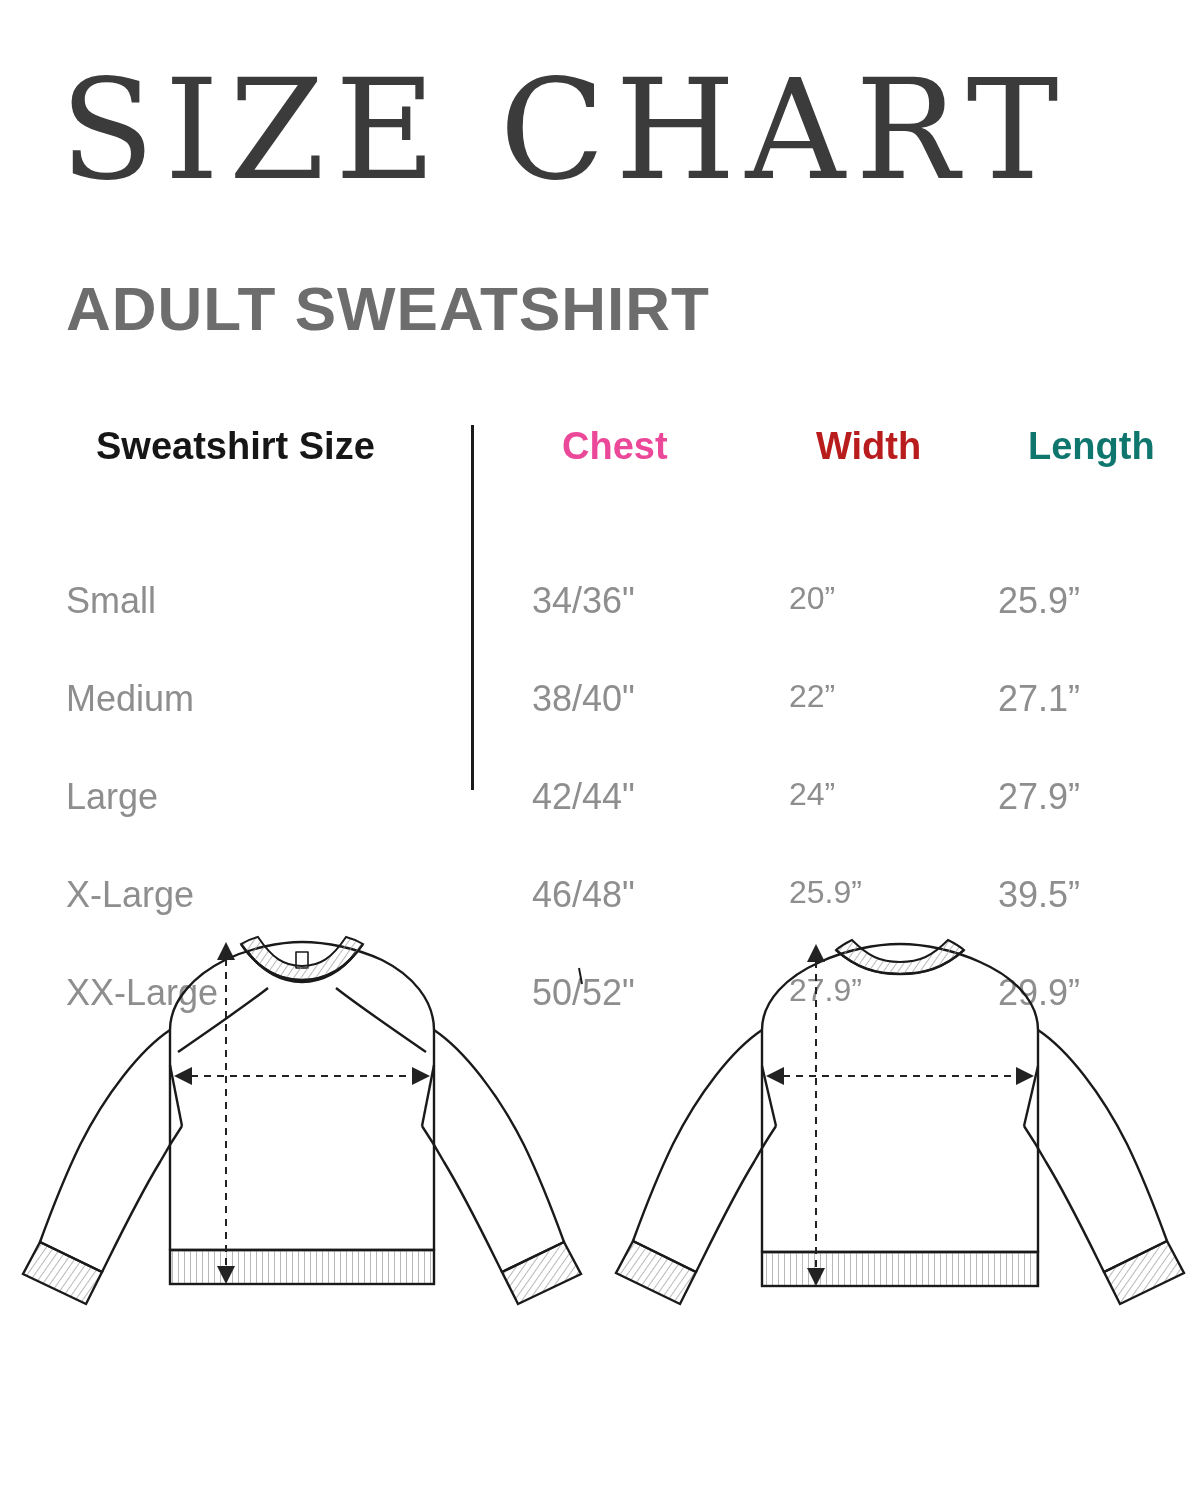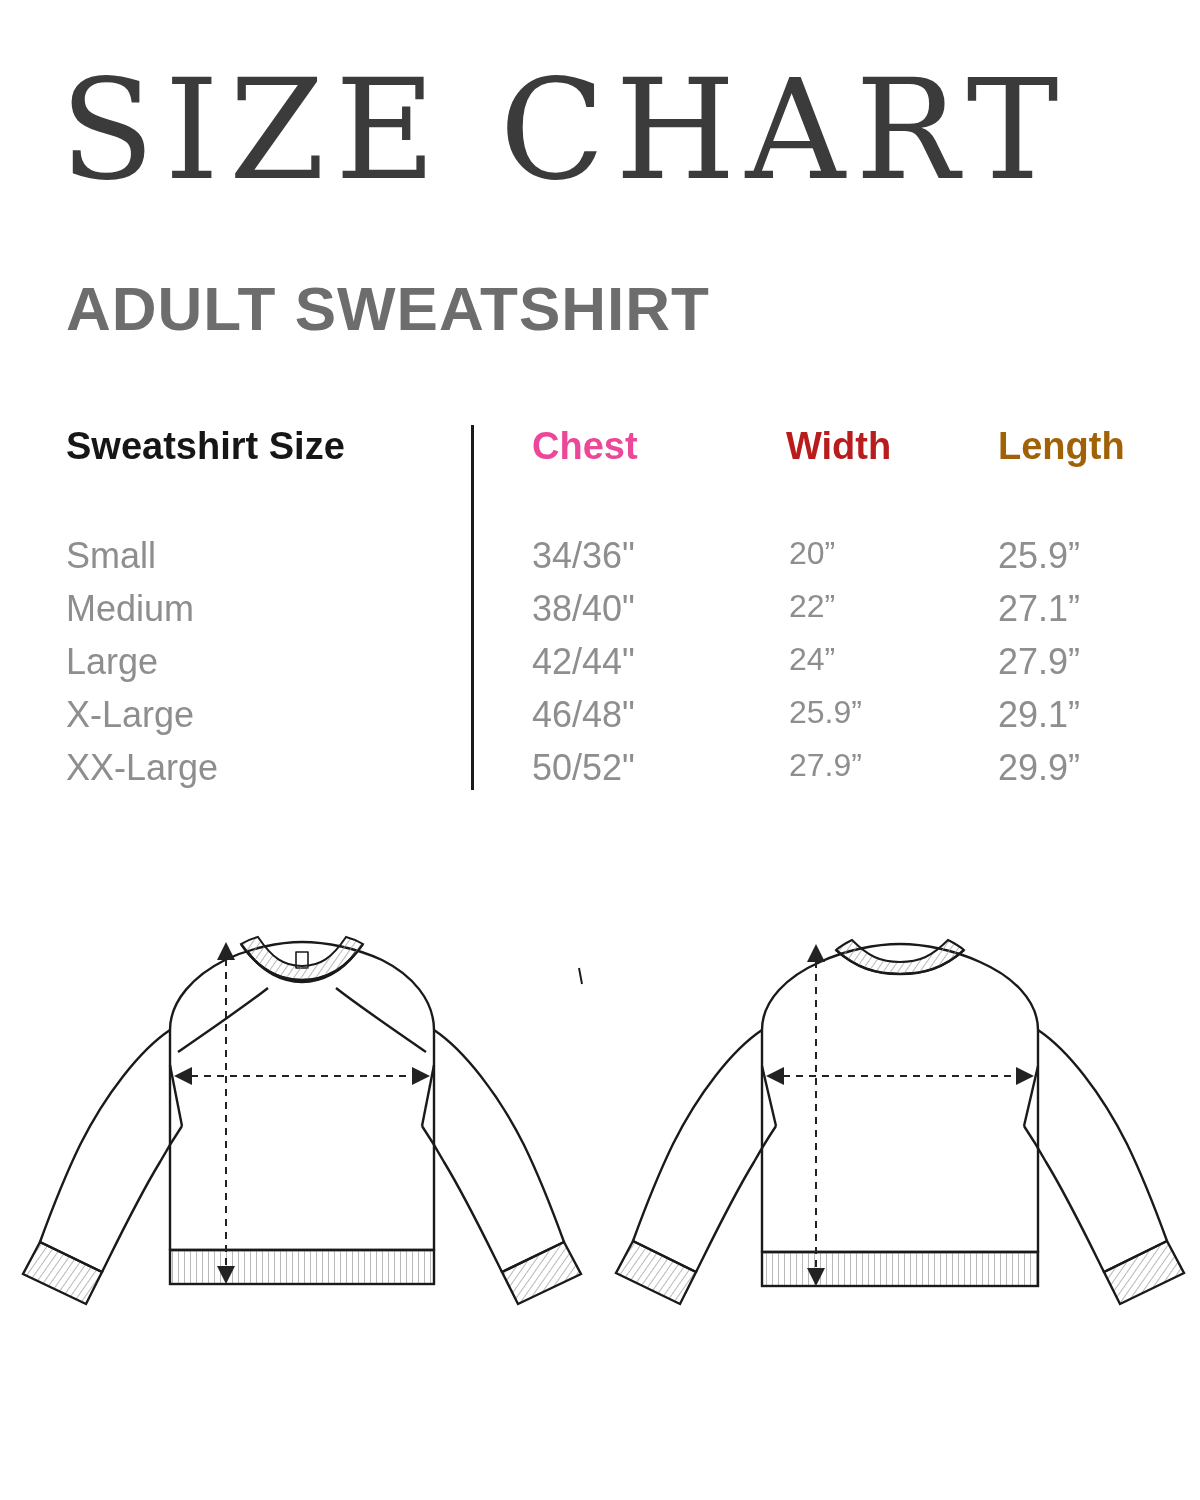--- a/index.html
+++ b/index.html
@@ -51,20 +51,21 @@
   
   .table {
     position: absolute;
     top: 425px;
     left: 66px;
     width: 1090px;
   }
   .t-head {
     position: relative;
     height: 58px;
+    margin-left: 30px;
   }
   .t-head .h-size {
     position: absolute;
     left: 0;
     top: 0;
     font-size: 38px;
     font-weight: bold;
     color: #161616;
     white-space: nowrap;
   }
@@ -85,21 +86,21 @@
     font-weight: bold;
     color: #b91c1c;
     white-space: nowrap;
   }
   .t-head .h-length {
     position: absolute;
     left: 932px;
     top: 0;
     font-size: 38px;
     font-weight: bold;
-    color: #a16207;
+    color: #0f766e;
     white-space: nowrap;
   }
 
   .divider {
     position: absolute;
     left: 405px;
     top: 0px;
     width: 3px;
     height: 365px;
     background: #1a1a1a;
@@ -107,20 +108,21 @@
 
   .rows {
     position: absolute;
     top: 110px;
     left: 0;
     width: 1090px;
   }
   .row {
     position: relative;
     height: 53px;
+    margin-top: 45px;
   }
   .row .c-size {
     position: absolute;
     left: 0;
     top: 0;
     font-size: 36px;
     color: #8e8e8e;
     white-space: nowrap;
   }
   .row .c-chest {
@@ -198,21 +200,21 @@
       <div class="row">
         <div class="c-size">Large</div>
         <div class="c-chest">42/44"</div>
         <div class="c-width">24”</div>
         <div class="c-length">27.9”</div>
       </div>
       <div class="row">
         <div class="c-size">X-Large</div>
         <div class="c-chest">46/48"</div>
         <div class="c-width">25.9”</div>
-        <div class="c-length">29.1”</div>
+        <div class="c-length">39.5”</div>
       </div>
       <div class="row">
         <div class="c-size">XX-Large</div>
         <div class="c-chest">50/52"</div>
         <div class="c-width">27.9”</div>
         <div class="c-length">29.9”</div>
       </div>
     </div>
   </div>
 

